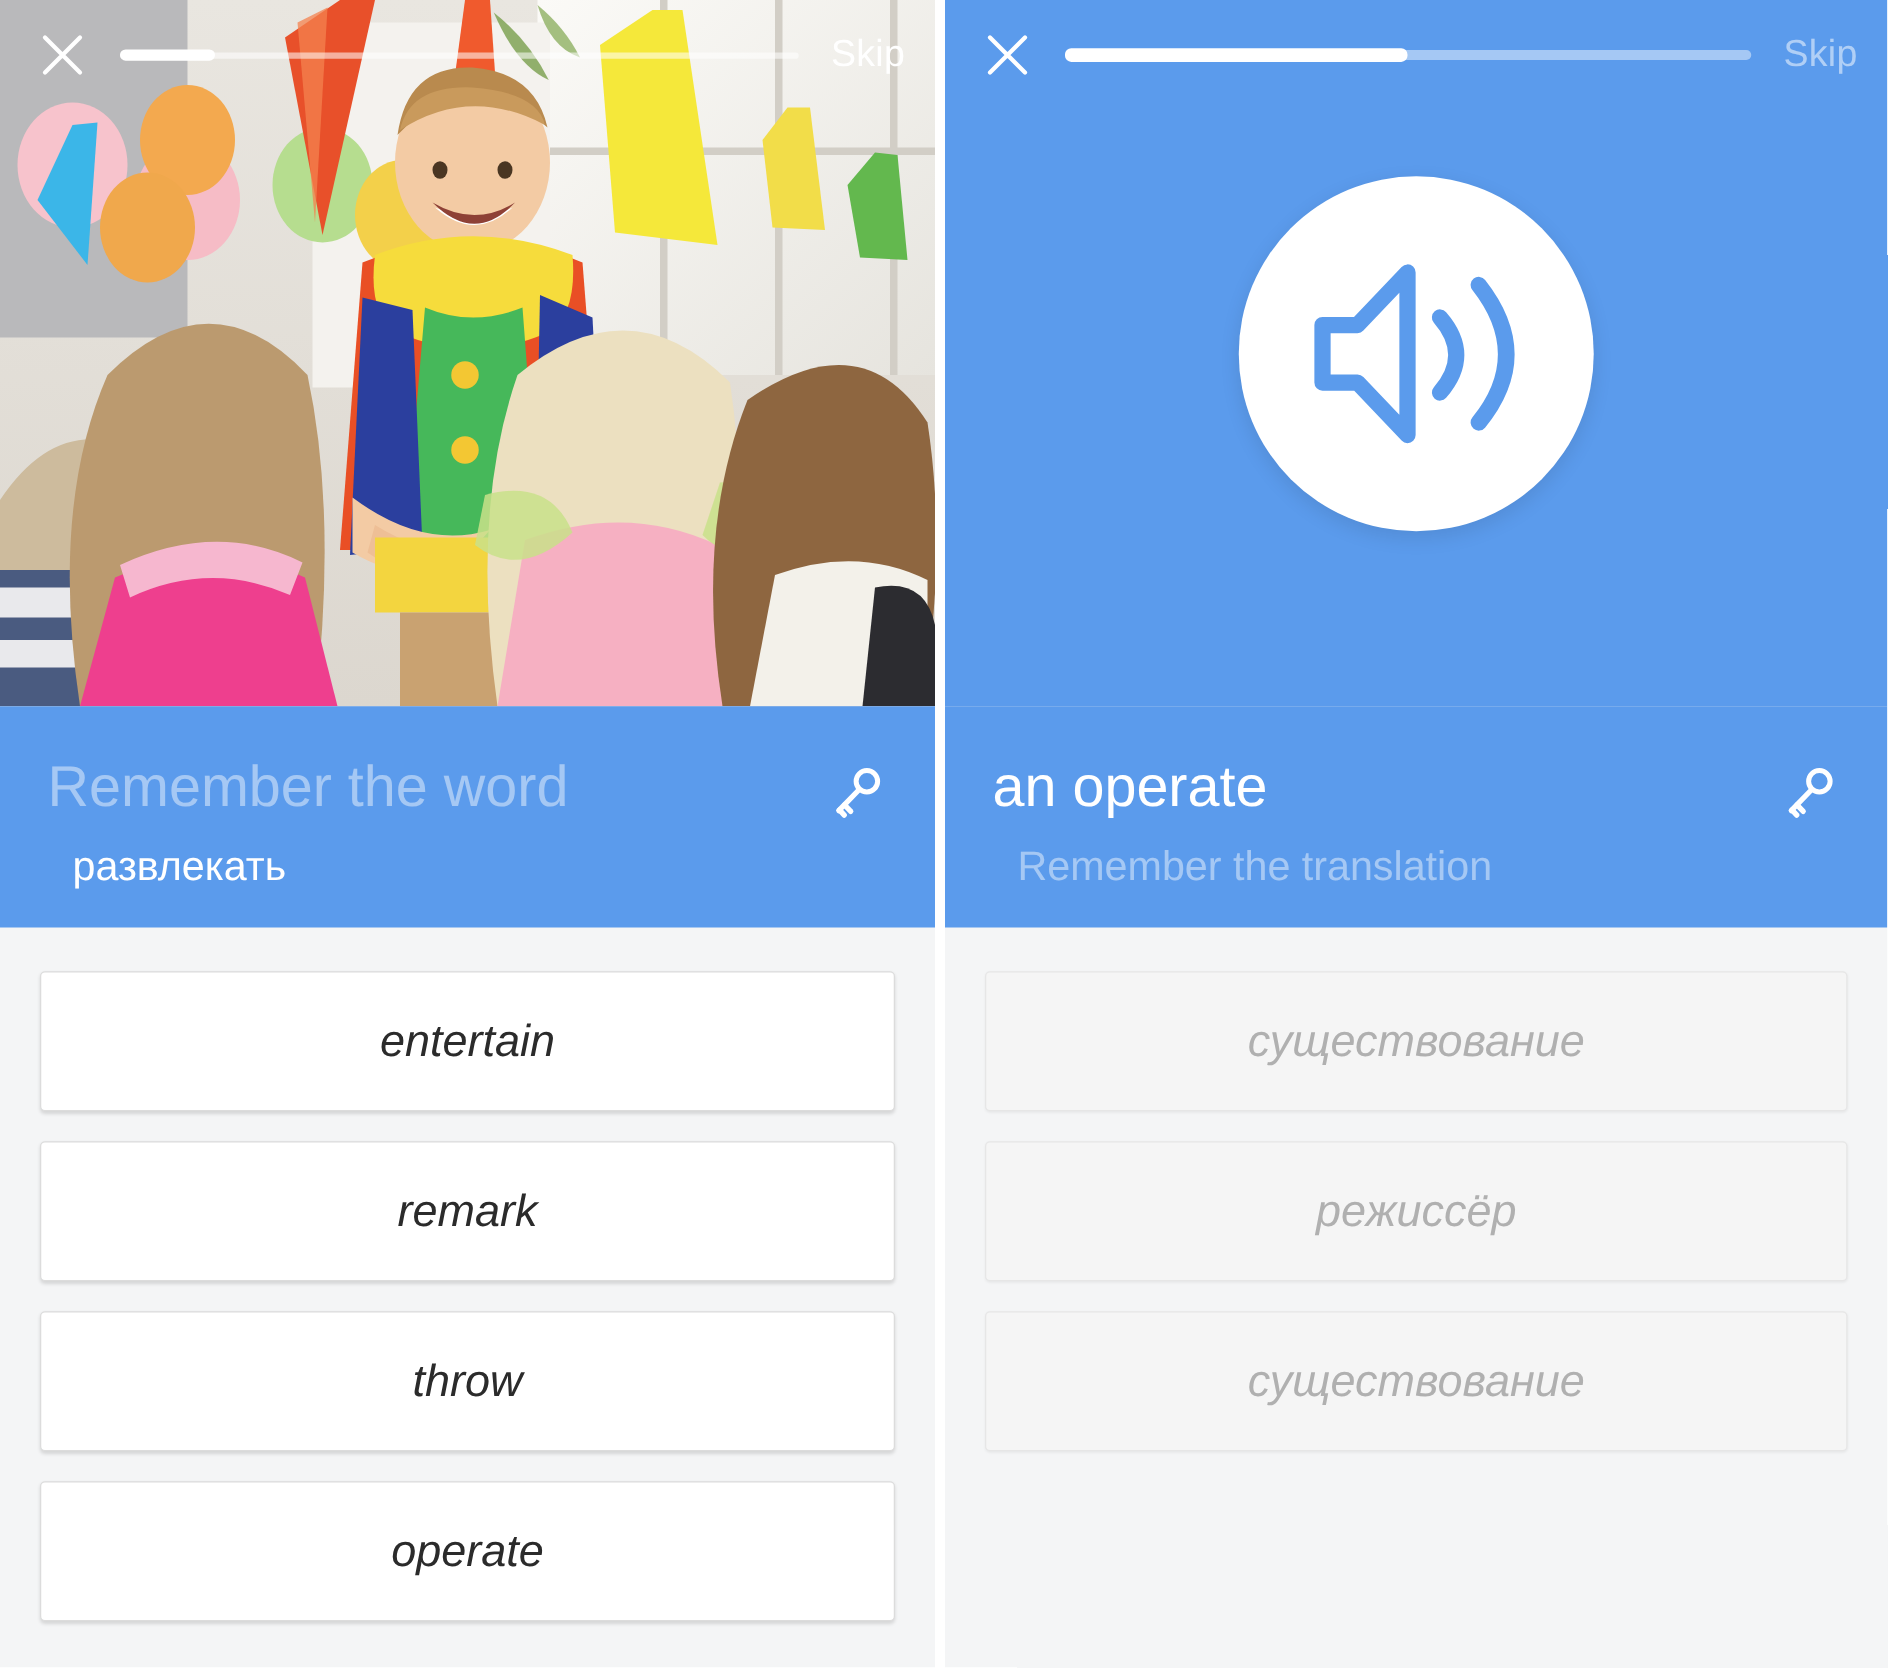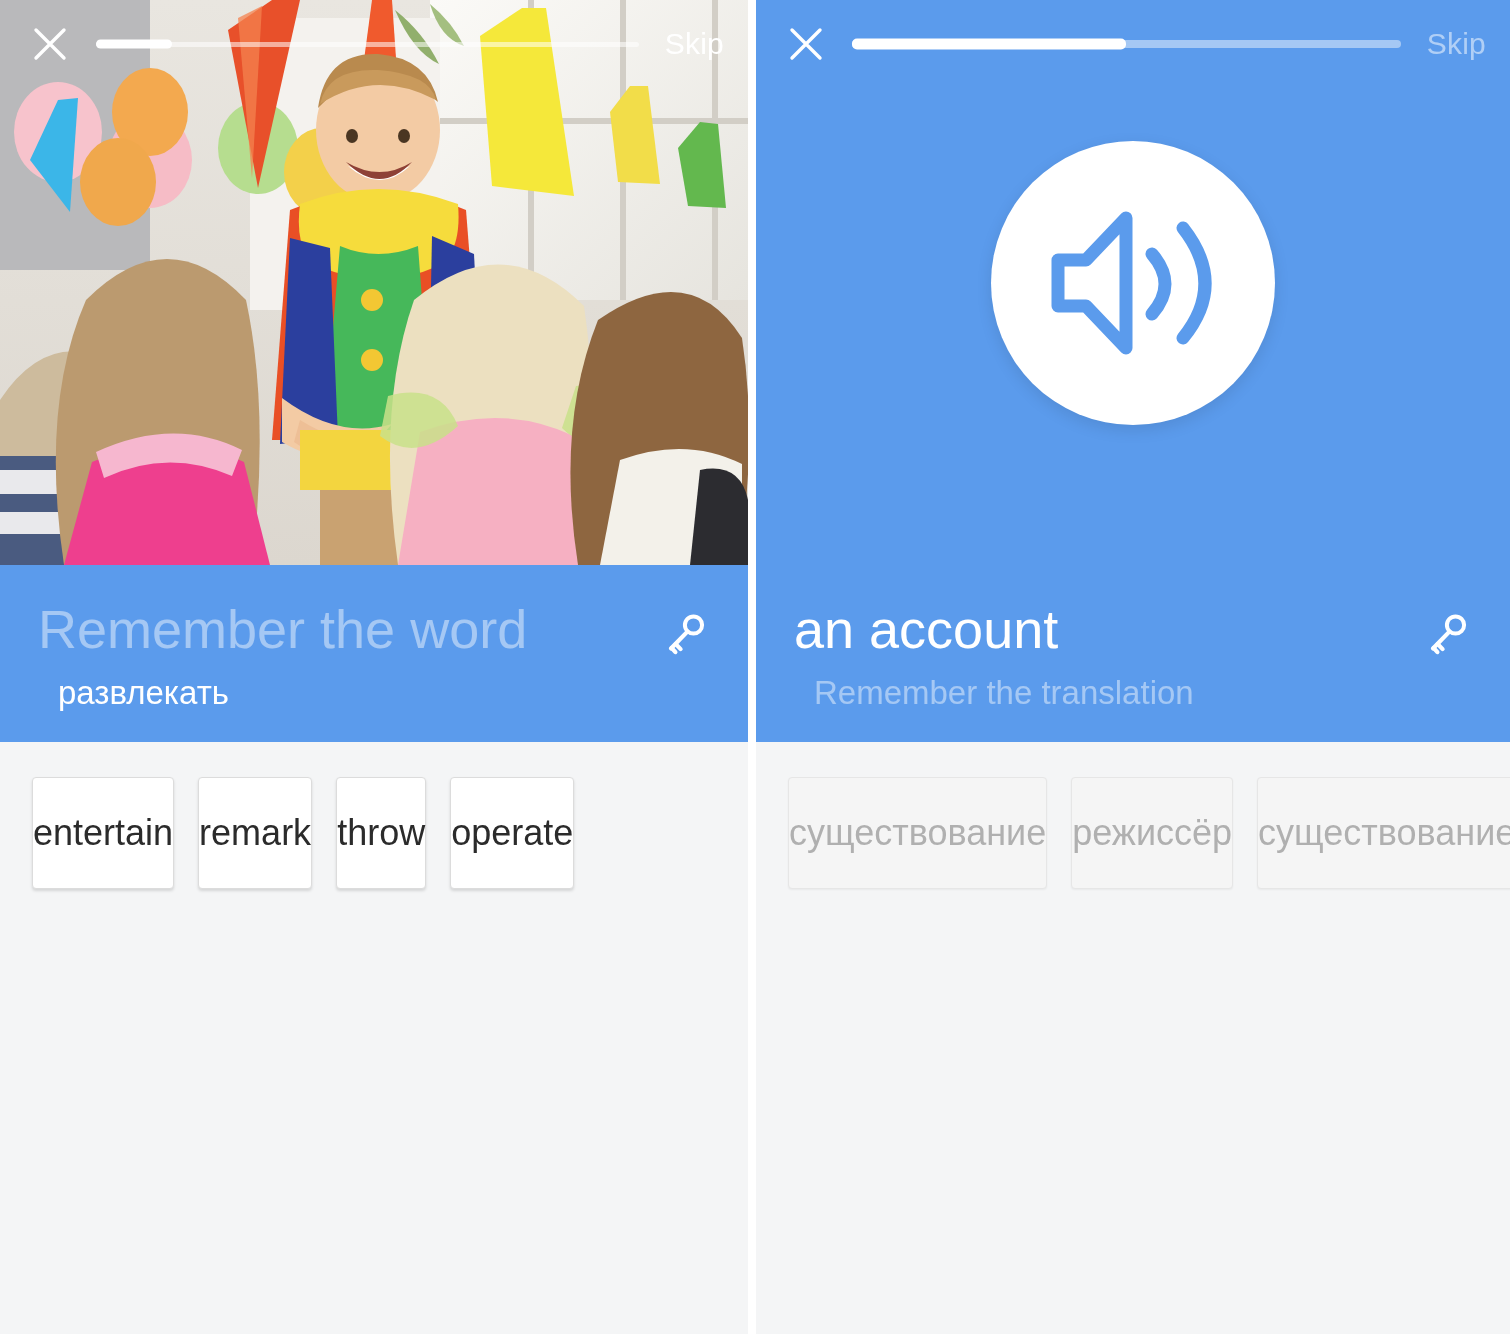--- a/index.html
+++ b/index.html
@@ -100,21 +100,21 @@
   }
 
   
   .prompt {
     position: relative;
     height: 177px;
     background: #5b9bec;
     padding: 36px 40px 0 38px;
   }
   .prompt .line-main {
-    font-size: 54px;
+    font-size: 46px;
     line-height: 56px;
     font-weight: 400;
     white-space: nowrap;
   }
   .prompt .line-sub {
     font-size: 33px;
     line-height: 44px;
     margin-top: 14px;
     font-weight: 400;
     white-space: nowrap;
@@ -127,22 +127,23 @@
     right: 32px; top: 40px;
     width: 62px; height: 60px;
     display: flex; align-items: center; justify-content: center;
     cursor: pointer;
   }
 
   
   .options {
     padding: 35px 32px 0 32px;
     display: flex;
-    flex-direction: row;
+    flex-direction: column;
     gap: 24px;
+    font-style: italic;
   }
   .option {
     height: 112px;
     border-radius: 4px;
     display: flex;
     align-items: center;
     justify-content: center;
     font-size: 36px;
     cursor: pointer;
     user-select: none;
@@ -319,21 +320,21 @@
         <div class="progress-wrap">
           <div class="track on-blue">
             <div class="fill" style="width:50%"></div>
           </div>
         </div>
         <div class="skip dim">Skip</div>
       </div>
     </div>
 
     <div class="prompt">
-      <div class="line-main solid">an account</div>
+      <div class="line-main solid">an operate</div>
       <div class="line-sub ghost">Remember the translation</div>
       <div class="key-btn">
         <svg width="46" height="46" viewBox="0 0 46 46" aria-hidden="true">
           <g stroke="#ffffff" stroke-width="4.2" fill="none" stroke-linecap="round">
             <circle cx="31.5" cy="13" r="8.6" stroke-width="4"></circle>
             <path d="M25.4 19.6 L9 36.5"></path>
             <path d="M13.6 31.9 L18.6 37.1"></path>
             <path d="M9.6 35.9 L13.4 40.1"></path>
           </g>
         </svg>

